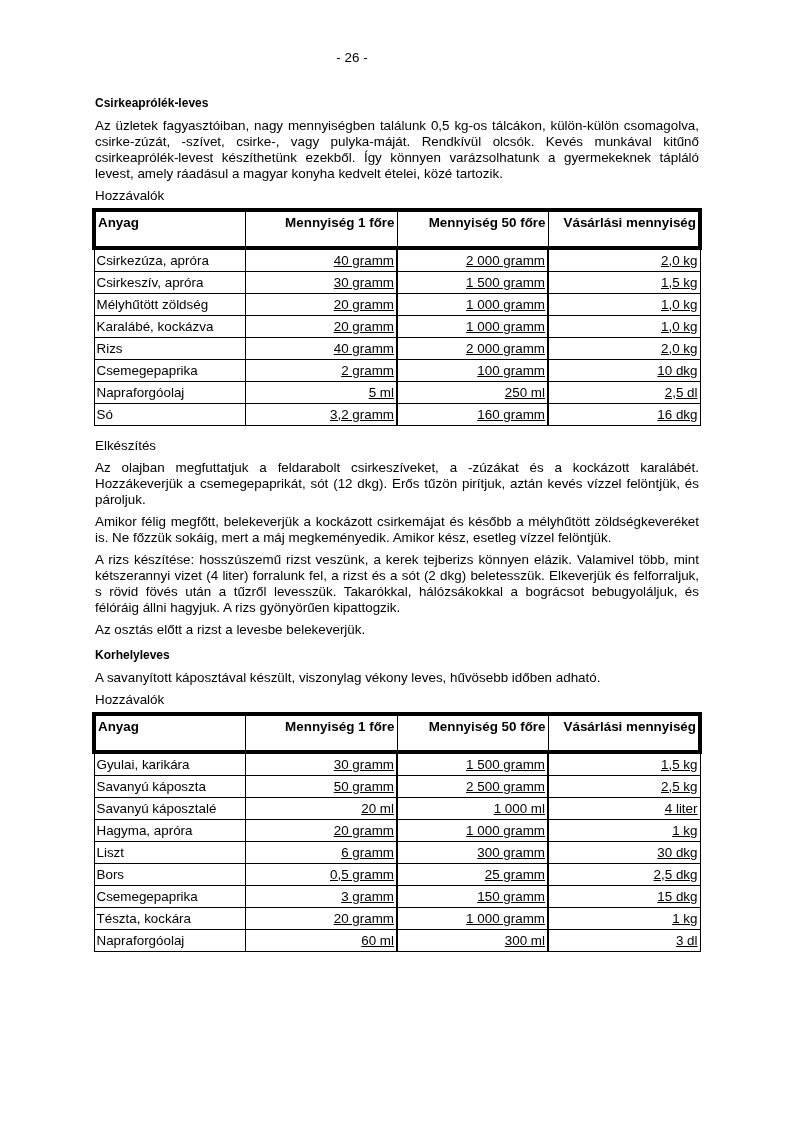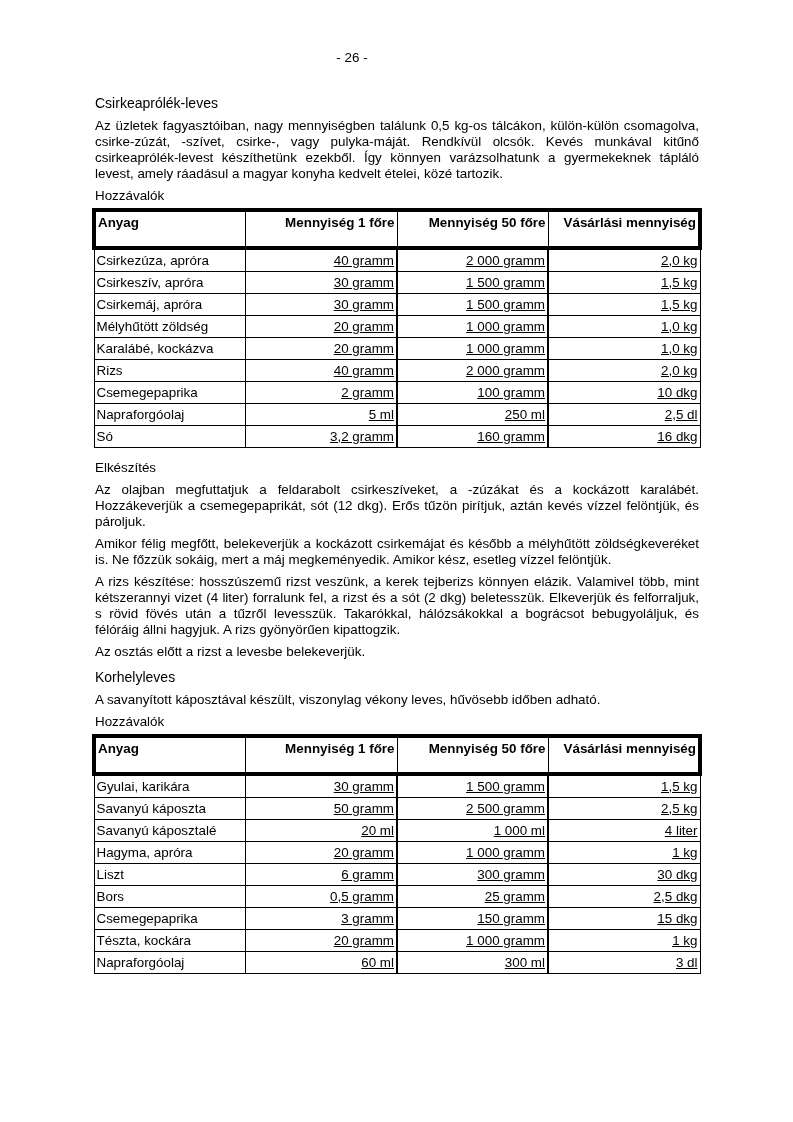--- a/index.html
+++ b/index.html
@@ -1,20 +1,20 @@
 <!DOCTYPE html>
 <html><head>
   <meta charset="utf-8">
   <style>
     html, body { margin: 0; padding: 0; background: #ffffff; }
     body { width: 793px; height: 1122px; position: relative; overflow: hidden;
       font-family: "Liberation Sans", sans-serif; color: #000; font-size: 13.4px; }
     .page-num { position: absolute; top: 50px; left: 0; width: 704px; text-align: center; font-size: 13.4px; }
     .content { position: absolute; left: 95px; top: 94px; width: 604px; }
-    h2 { font-size: 14px; font-weight: normal; margin: 0 0 6px 0; line-height: 18px; }
+    h2 { font-size: 12px; font-weight: bold; margin: 0 0 6px 0; line-height: 18px; }
     p { margin: 0 0 6px 0; line-height: 16px; text-align: justify; }
     .label { margin: 12px 0 6px 0; line-height: 16px; }
     .label.tight { margin: 0 0 4px 0; }
     table { border-collapse: collapse; width: 606px; margin-left: -3px; table-layout: fixed; font-size: 13.4px; }
     col.c1 { width: 151px; } col.c2 { width: 152px; } col.c3 { width: 151px; } col.c4 { width: 152px; }
     th { font-weight: bold; height: 31px; vertical-align: top; padding: 3px 2px 0 2px; white-space: nowrap;
          border-top: 4px solid #000; border-bottom: 4px solid #000; border-left: 1px solid #000; line-height: 16px; }
     th.first { border-left: 4px solid #000; text-align: left; }
     th.last { border-right: 4px solid #000; }
     th.r { text-align: right; }
@@ -52,26 +52,20 @@
         </thead>
         <tbody>
             <tr>
               <td>Csirkezúza, apróra</td>
               <td class="r">40 gramm</td>
               <td class="r thick-l">2 000 gramm</td>
               <td class="r thick-l">2,0 kg</td>
             </tr>
             <tr>
               <td>Csirkeszív, apróra</td>
-              <td class="r">30 gramm</td>
-              <td class="r thick-l">1 500 gramm</td>
-              <td class="r thick-l">1,5 kg</td>
-            </tr>
-            <tr>
-              <td>Csirkemáj, apróra</td>
               <td class="r">30 gramm</td>
               <td class="r thick-l">1 500 gramm</td>
               <td class="r thick-l">1,5 kg</td>
             </tr>
             <tr>
               <td>Mélyhűtött zöldség</td>
               <td class="r">20 gramm</td>
               <td class="r thick-l">1 000 gramm</td>
               <td class="r thick-l">1,0 kg</td>
             </tr>

